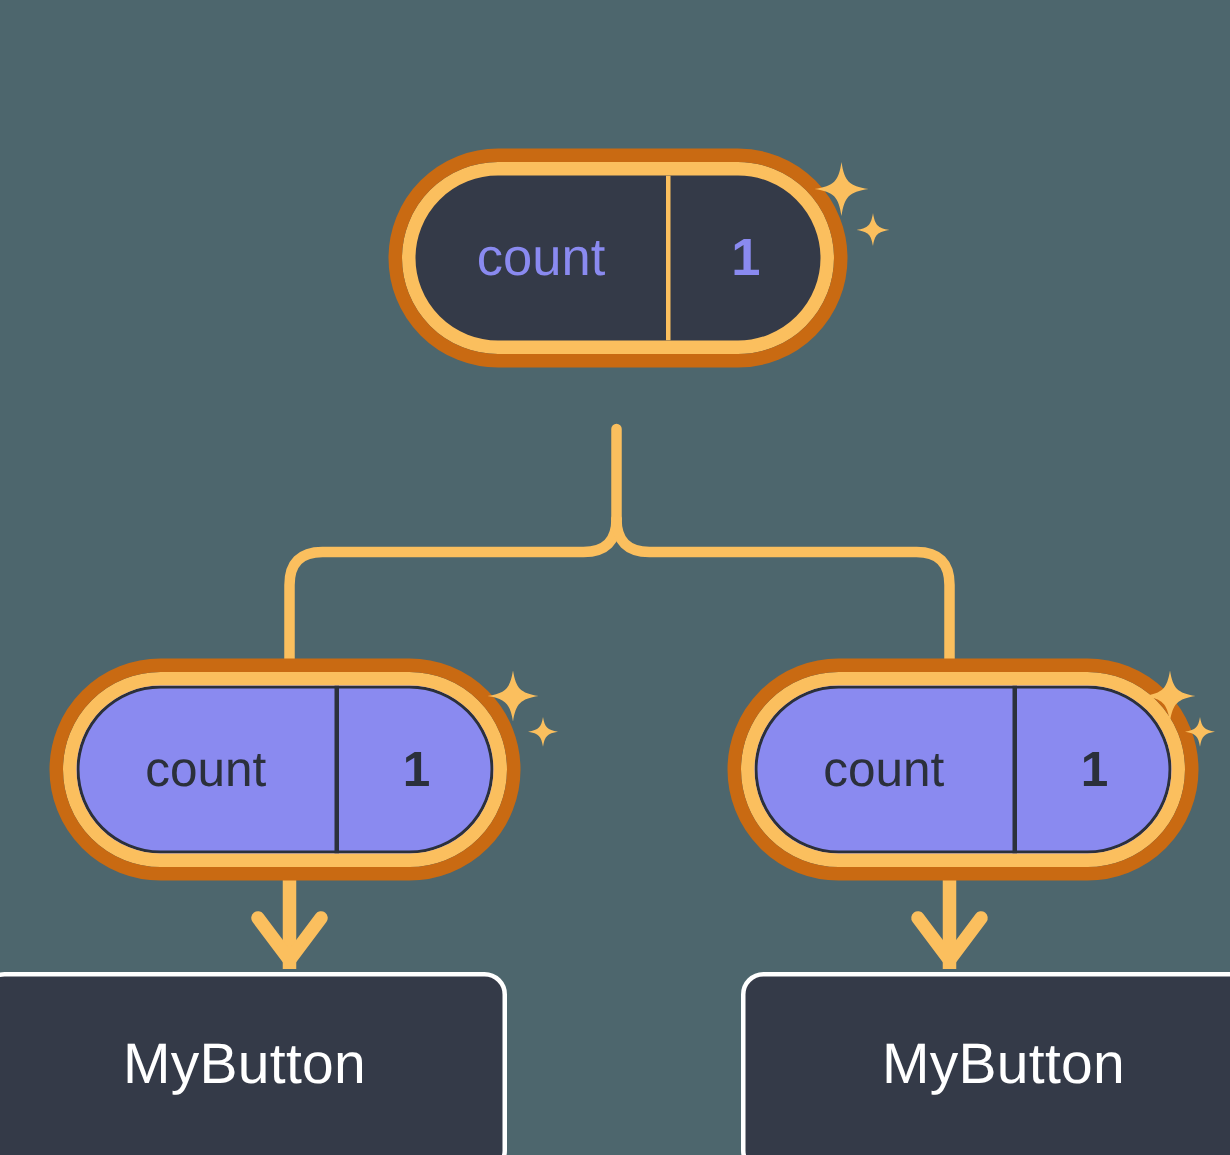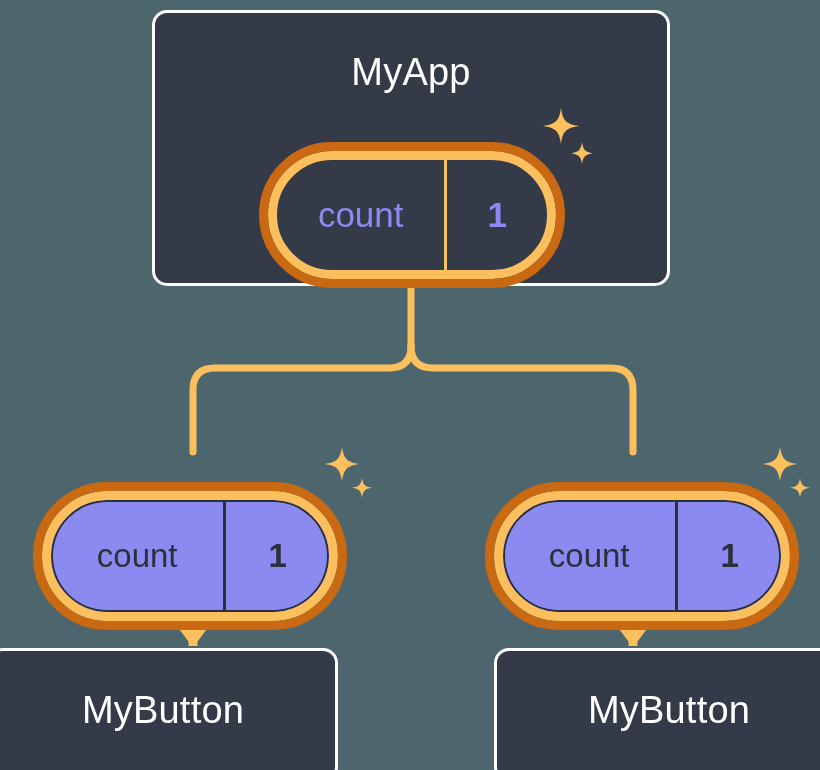--- a/index.html
+++ b/index.html
@@ -39,21 +39,21 @@
 
   #card-btn-left   { left: -12px; top: 648px; width: 350px; height: 134px; }
   #card-btn-right  { left: 494px; top: 648px; width: 350px; height: 134px; }
   #card-btn-left .card-title,
   #card-btn-right .card-title { top: 38px; font-size: 38px; }
 
   
   .sparkle { position: absolute; pointer-events: none; }
 
   
-  .pill-wrap { position: absolute; margin-top: 43px; }
+  .pill-wrap { position: absolute; }
 
   .pill {
     position: relative;
     width: 100%;
     height: 100%;
     box-sizing: border-box;
     border-radius: 999px;
     display: flex;
     align-items: stretch;
     overflow: hidden;
@@ -115,23 +115,20 @@
 
     <path d="M 411 346 Q 411 368 433 368 L 611 368 Q 633 368 633 390 L 633 452" fill="none" stroke="#fbbf5e" stroke-width="7" stroke-linecap="round"></path>
 
     <path d="M 193 572 L 193 646" fill="none" stroke="#fbbf5e" stroke-width="9" stroke-linecap="butt"></path>
     <path d="M 172 612 L 193 640 L 214 612" fill="none" stroke="#fbbf5e" stroke-width="9" stroke-linecap="round" stroke-linejoin="round"></path>
 
     <path d="M 633 572 L 633 646" fill="none" stroke="#fbbf5e" stroke-width="9" stroke-linecap="butt"></path>
     <path d="M 612 612 L 633 640 L 654 612" fill="none" stroke="#fbbf5e" stroke-width="9" stroke-linecap="round" stroke-linejoin="round"></path>
   </svg>
 
-  <div class="card" id="card-myapp">
-    <div class="card-title">MyApp</div>
-  </div>
 
   <div class="pill-wrap" id="pill-myapp">
     <div class="pill dark">
       <div class="pill-cell pill-key">count</div>
       <div class="pill-cell pill-val">1</div>
     </div>
   </div>
 
   <svg class="sparkle" style="left:539px; top:104px;" width="56" height="68" viewBox="0 0 56 68" xmlns="http://www.w3.org/2000/svg">
     <path d="M22 4 C24 17 27 20 40 22 C27 24 24 27 22 40 C20 27 17 24 4 22 C17 20 20 17 22 4 Z" fill="#fbbf5e"></path>

